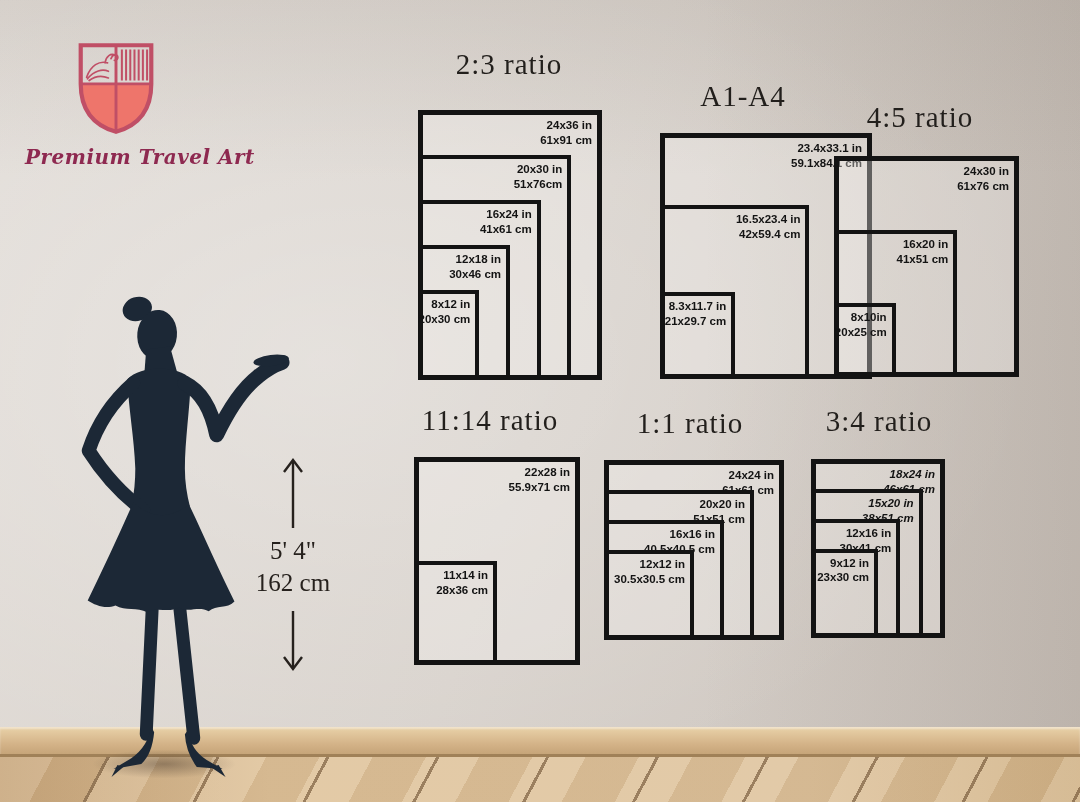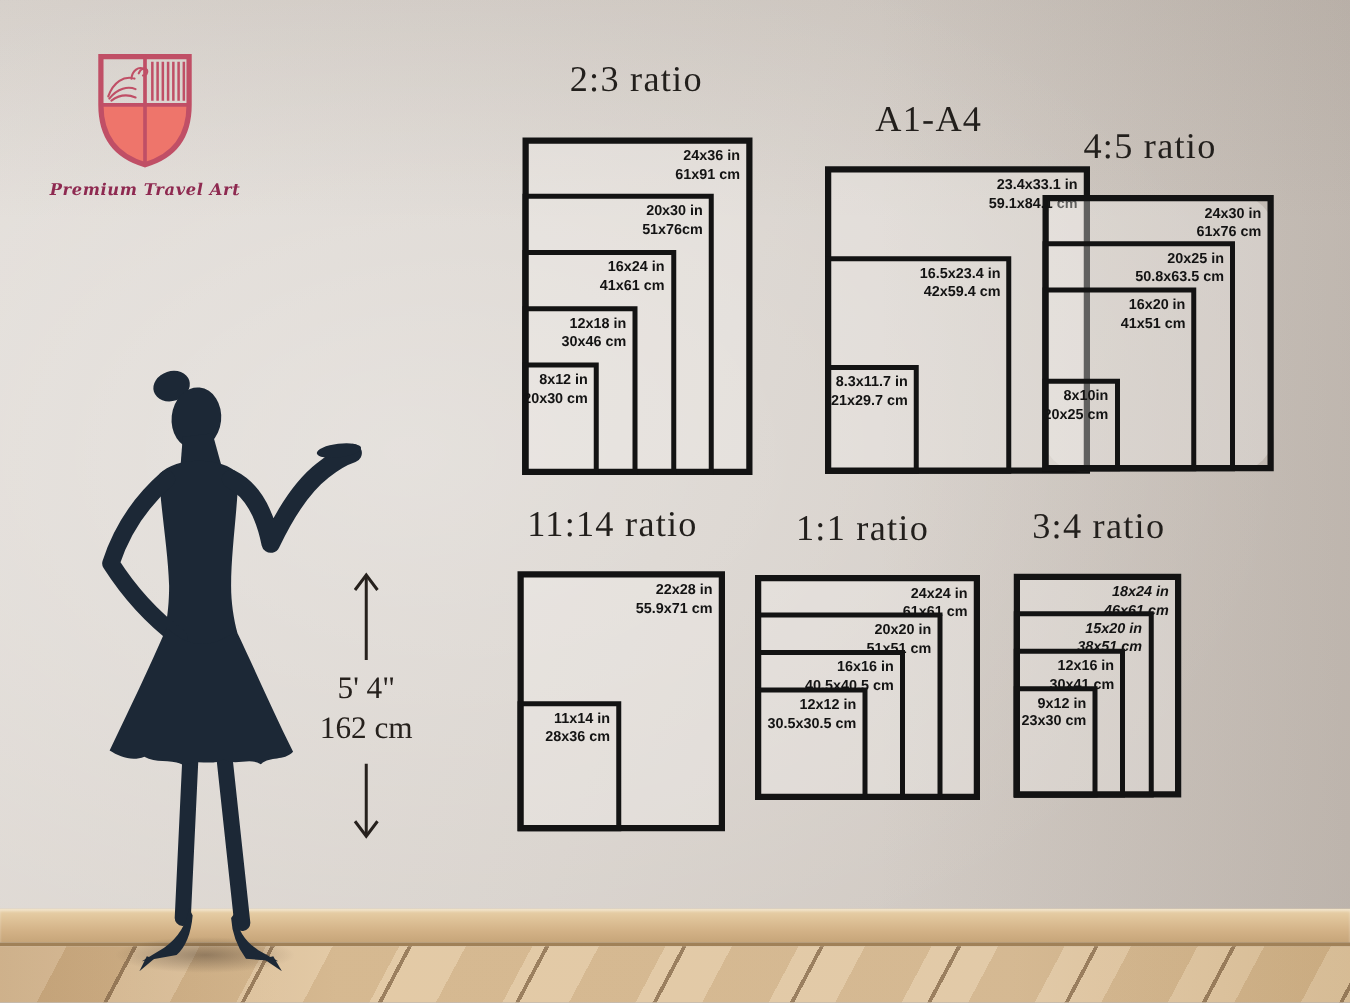--- a/index.html
+++ b/index.html
@@ -18,21 +18,21 @@
      repeating-linear-gradient(118deg, rgba(96,66,36,0) 0 94px, rgba(96,66,36,.55) 94px 97px),
      repeating-linear-gradient(118deg, rgba(255,255,255,.10) 0 47px, rgba(140,104,64,.12) 47px 94px),
      linear-gradient(90deg,#c9a87e,#e0c49c 25%,#dfc49e 75%,#d2b489);}
   .woman-shadow{position:absolute;left:64px;top:744px;width:200px;height:40px;
      background:radial-gradient(50% 50% at 50% 50%, rgba(50,38,30,.38), rgba(50,38,30,0) 72%);}
   .woman{position:absolute;left:52px;top:292px;width:238px;height:486px;}
 
   .logo{position:absolute;left:25px;top:40px;width:182px;text-align:center;}
   .logo svg{width:84px;height:97px;display:block;margin:0 auto;}
   .brand-name{margin-top:8px;font-family:"DejaVu Serif","Liberation Serif",serif;
-     font-style:italic;font-weight:bold;font-size:13px;color:#8e2950;letter-spacing:.5px;
+     font-style:italic;font-weight:bold;font-size:20px;color:#8e2950;letter-spacing:.5px;
      white-space:nowrap;}
 
   .height-indicator{position:absolute;left:253px;top:456px;width:80px;text-align:center;color:#26211d;}
   .arrow-svg{display:block;margin:0 auto;}
   .arrow-svg.down{margin-top:12px;}
   .height-imperial,.height-metric{font-family:"Liberation Serif","DejaVu Serif",serif;
      font-size:25px;line-height:1.2;}
   .height-imperial{margin-top:6px;}
   .height-metric{margin-top:2px;}
 
@@ -157,32 +157,26 @@
             <div>42x59.4 cm</div>
           </div>
         </div>
         <div class="size-rect" style="width: 35.47%; height: 35.35%; border-width: 4px;">
           <div class="size-label">
             <div>8.3x11.7 in</div>
             <div>21x29.7 cm</div>
           </div>
         </div>
       </div>
-      <div class="chart" style="left: 834px; top: 156px; width: 185px; height: 221px; border-radius: 30px;">
+      <div class="chart" style="left: 834px; top: 156px; width: 185px; height: 221px;">
         <div class="chart-title" style="left: 86px; top: -55px;">4:5 ratio</div>
         <div class="size-rect" style="width: 100%; height: 100%; border-width: 5px;">
           <div class="size-label">
             <div>24x30 in</div>
             <div>61x76 cm</div>
-          </div>
-        </div>
-        <div class="size-rect" style="width: 83.33%; height: 83.33%; border-width: 4px;">
-          <div class="size-label">
-            <div>20x25 in</div>
-            <div>50.8x63.5 cm</div>
           </div>
         </div>
         <div class="size-rect" style="width: 66.67%; height: 66.67%; border-width: 4px;">
           <div class="size-label">
             <div>16x20 in</div>
             <div>41x51 cm</div>
           </div>
         </div>
         <div class="size-rect" style="width: 33.33%; height: 33.33%; border-width: 4px;">
           <div class="size-label">

